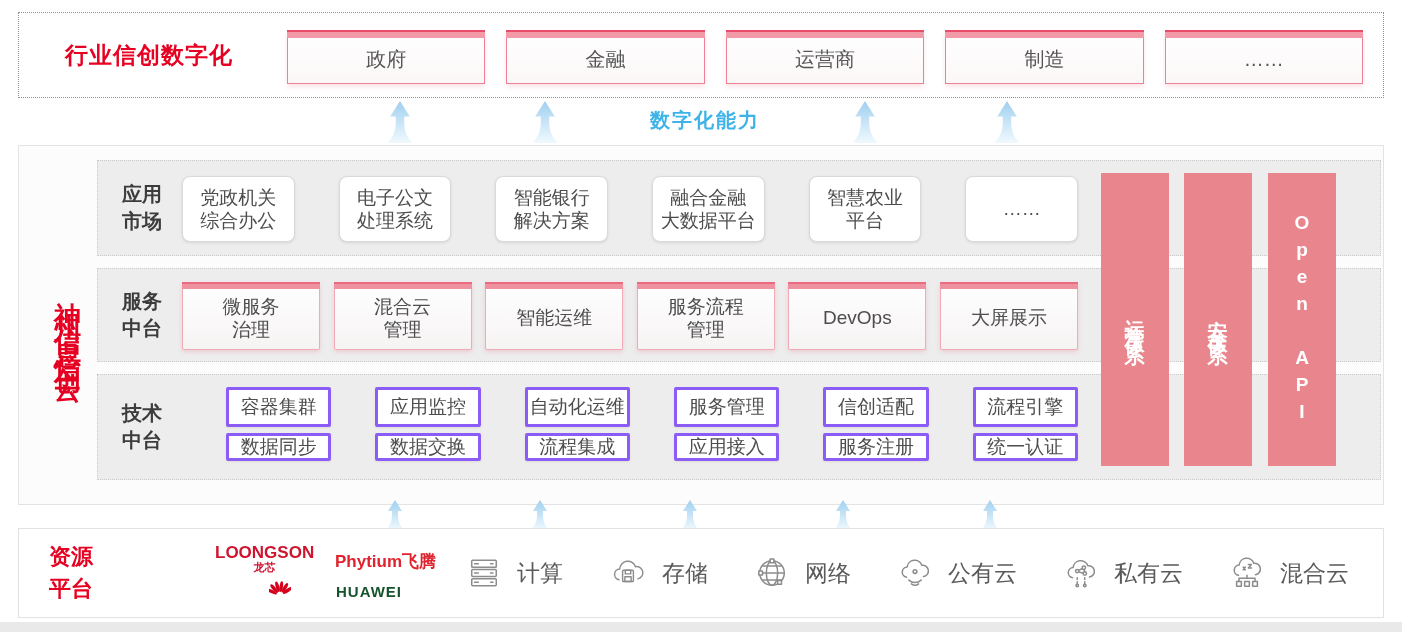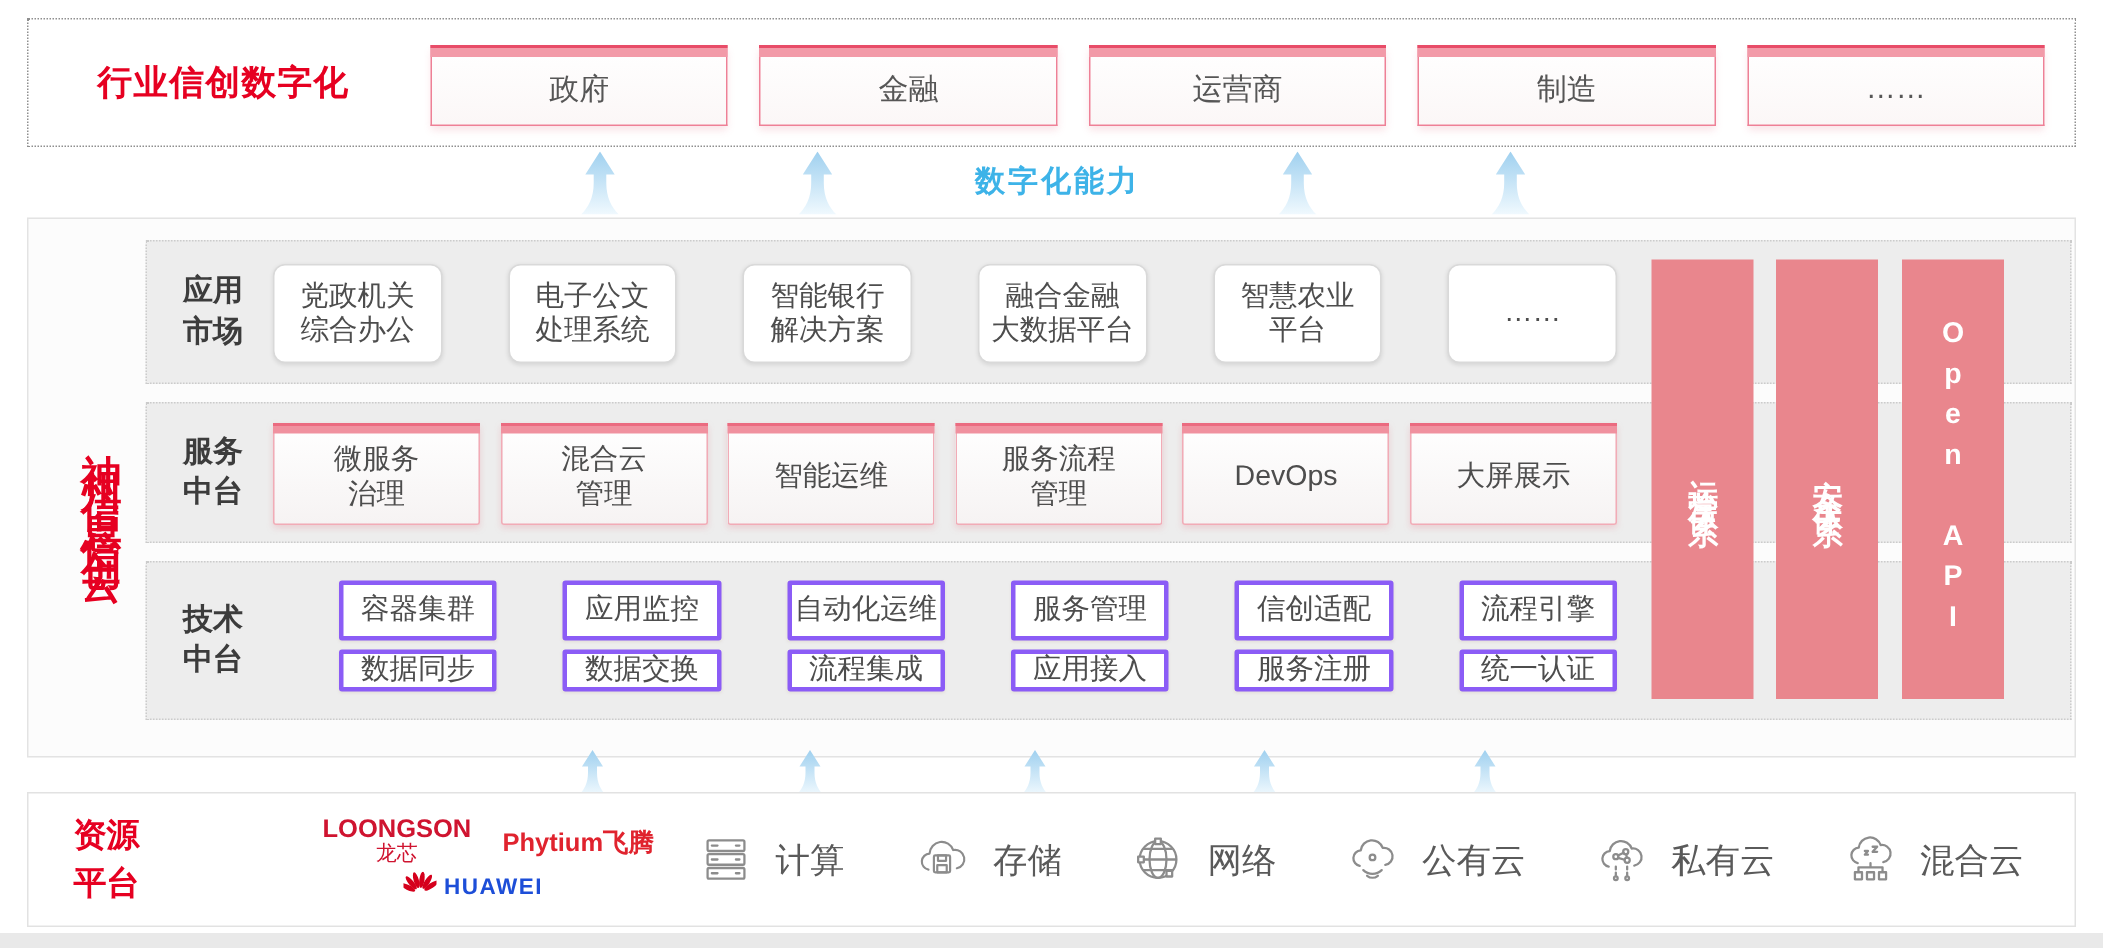--- a/index.html
+++ b/index.html
@@ -67,24 +67,24 @@
   .bar-api{left:1249px;}
   .bar-api span{font-size:19px;letter-spacing:6px;}
 
   
   .resource-panel{position:absolute;left:18px;top:528px;width:1366px;height:90px;
               background:#fff;border:1px solid #e2e2e2;box-sizing:border-box;}
   .resource-label{position:absolute;left:30px;top:50%;transform:translateY(-50%);
               font-size:22px;font-weight:bold;color:#e60021;white-space:pre-line;line-height:1.45;}
   .vendor-loongson{position:absolute;left:196px;top:15px;text-align:center;color:#cf1430;}
   .loongson-text{font-size:17px;font-weight:900;line-height:1;}
-  .loongson-sub{font-size:14px;font-weight:normal;line-height:1.1;}
+  .loongson-sub{font-size:11px;font-weight:bold;line-height:1.1;}
   .vendor-phytium{position:absolute;left:316px;top:21px;font-size:17px;font-weight:bold;color:#e0232e;}
   .vendor-huawei{position:absolute;left:250px;top:52px;display:flex;align-items:center;gap:5px;}
-  .huawei-text{font-size:15px;font-weight:bold;color:#1d4ed8;letter-spacing:1px;}
+  .huawei-text{font-size:15px;font-weight:bold;color:#14532d;letter-spacing:1px;margin-left:40px;}
   .resource-items{position:absolute;left:448px;right:34px;top:0;height:100%;
               display:flex;align-items:center;justify-content:space-between;}
   .resource-item{display:flex;align-items:center;gap:16px;font-size:23px;color:#5a5a5a;}
   .res-icon{flex:none;}
 
   .bottom-strip{position:absolute;left:0;top:622px;width:1402px;height:10px;background:#e9e9e9;}
 
   .icon-stroke{stroke:#8c8c8c;fill:none;stroke-width:1.6;stroke-linecap:round;stroke-linejoin:round;}
 </style>
 </head>

